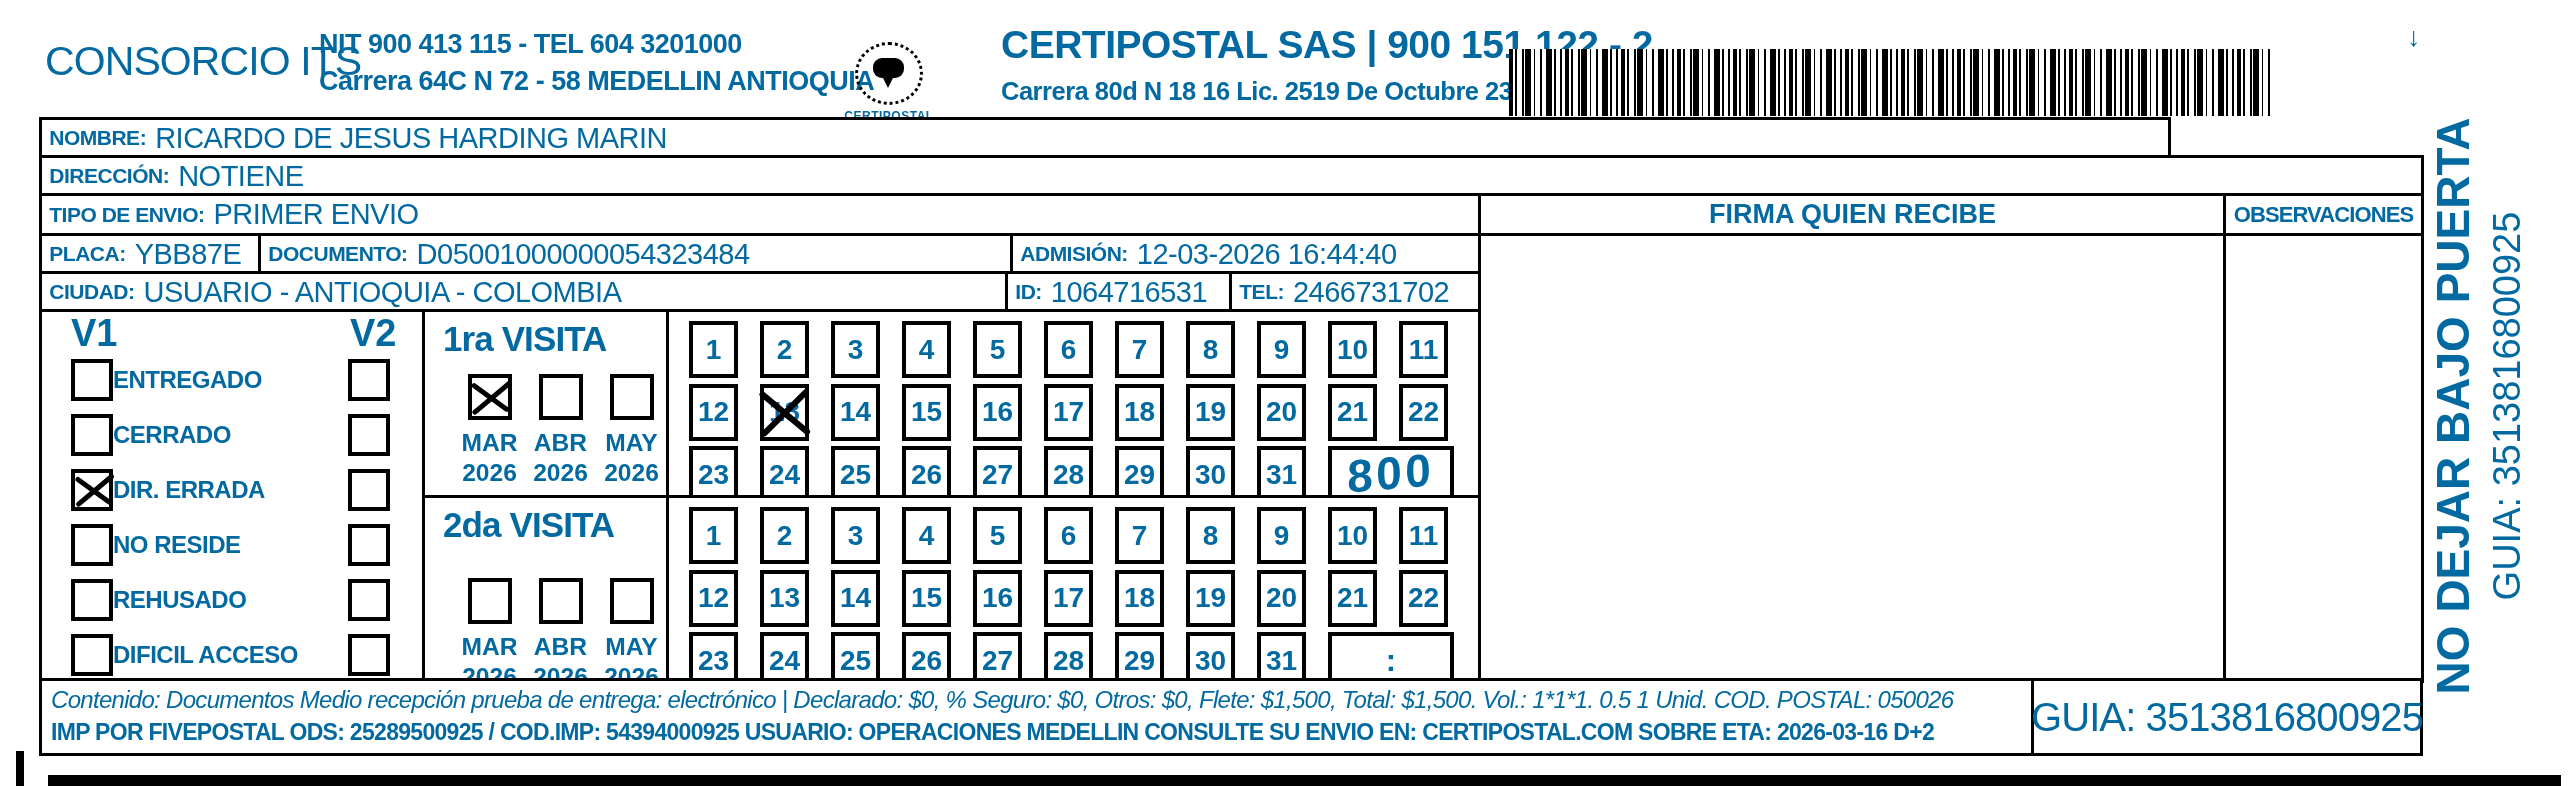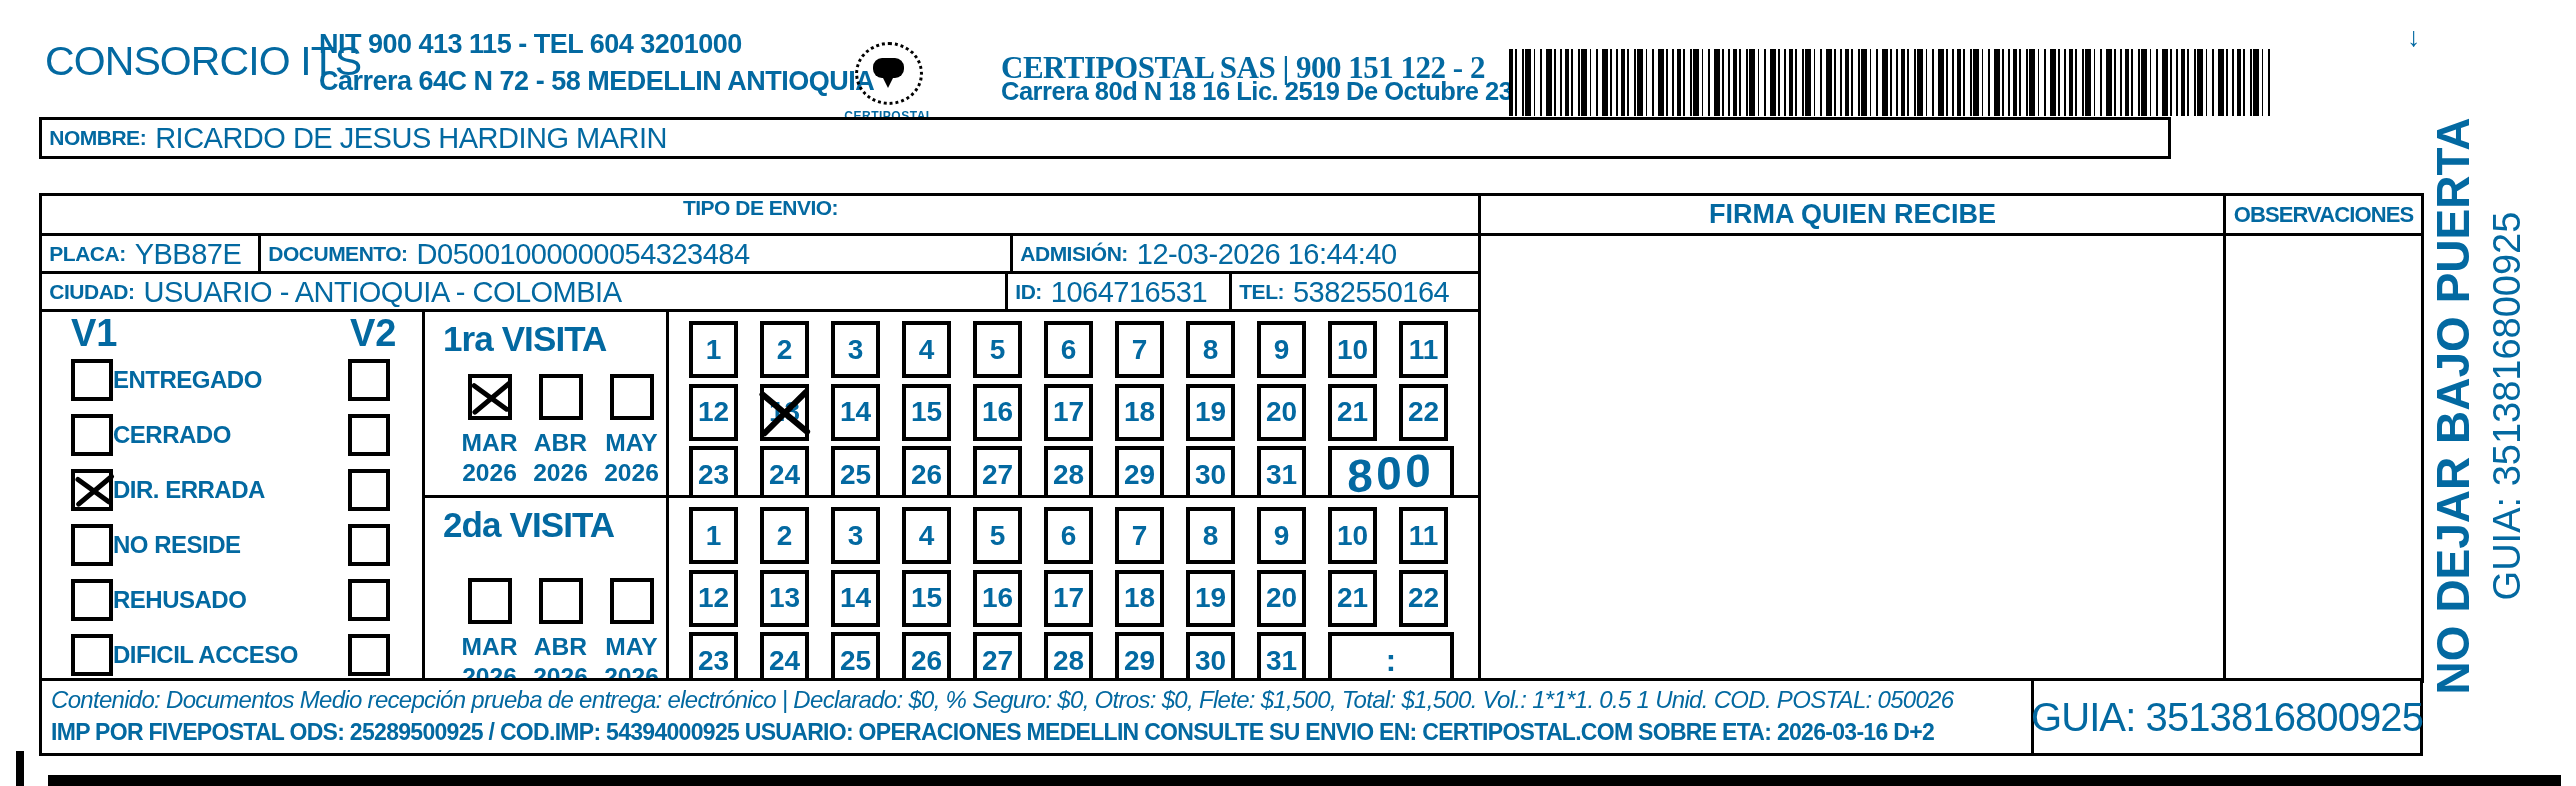--- a/index.html
+++ b/index.html
@@ -13,33 +13,33 @@
   
   #consorcio{position:absolute;left:29px;top:38px;font-size:41px;letter-spacing:-0.9px;}
   #nit1{position:absolute;left:303px;top:29px;font-size:27px;font-weight:bold;letter-spacing:-0.5px;}
   #nit2{position:absolute;left:303px;top:66px;font-size:27px;font-weight:bold;letter-spacing:-0.5px;}
   #logo{position:absolute;left:823px;top:42px;width:100px;text-align:center;}
   #logo .ring{width:62px;height:57px;border:3.6px dotted #000;border-radius:50%;margin:0 auto;position:relative;}
   #logo .bubble{position:absolute;left:14.6px;top:12.8px;width:31px;height:20px;background:#000;border-radius:9px;}
   #logo .tail{position:absolute;left:24px;top:31px;width:0;height:0;border-left:6.4px solid transparent;border-right:6.4px solid transparent;border-top:12.8px solid #000;}
   #logo .cap{font-size:12px;font-weight:bold;letter-spacing:0.5px;margin-top:3.6px;}
   #logo .tag{height:0;border-top:2.7px dotted #000;margin:2.7px 5.5px 0 5.5px;}
-  #op1{position:absolute;left:985px;top:50px;font-size:31px;font-weight:bold;letter-spacing:-0.5px;font-family:Liberation Serif, serif;}
+  #op1{position:absolute;left:985px;top:23px;font-size:39px;font-weight:bold;letter-spacing:-0.5px;}
   #op2{position:absolute;left:985px;top:77px;font-size:25.5px;font-weight:bold;letter-spacing:-0.5px;}
   #barcode{position:absolute;left:1493px;top:49px;width:761px;height:67px;
     background:repeating-linear-gradient(90deg,#000 0 3.6px,#fff 3.6px 6.4px,#000 6.4px 8.2px,#fff 8.2px 12.8px,
       #000 12.8px 14.6px,#fff 14.6px 16.4px,#000 16.4px 22px,#fff 22px 24.6px,#000 24.6px 26.4px,#fff 26.4px 31px,
       #000 31px 33px,#fff 33px 37px,#000 37px 43px,#fff 43px 45px,#000 45px 47px,#fff 47px 51px,
       #000 51px 53px,#fff 53px 56px);}
   #arrow{position:absolute;left:2391px;top:22px;font-size:27px;font-weight:bold;}
 
   
   #cell-nombre{left:23px;top:117px;width:2132px;height:42px;}
   #cell-direccion{left:23px;top:155px;width:2385px;height:42px;}
-  #cell-tipo{left:23px;top:193px;width:1443px;height:43px;flex-direction:column;}
+  #cell-tipo{left:23px;top:193px;width:1443px;height:43px;}
   #cell-firma-h{left:1462px;top:193px;width:749px;height:43px;display:flex;align-items:center;justify-content:center;}
   #cell-obs-h{left:2207px;top:193px;width:201px;height:43px;display:flex;align-items:center;justify-content:center;}
   #cell-firma-b{left:1462px;top:233px;width:749px;height:450px;}
   #cell-obs-b{left:2207px;top:233px;width:201px;height:450px;}
   #cell-placa{left:23px;top:233px;width:257px;height:42px;}
   #cell-doc{left:242px;top:233px;width:756px;height:42px;}
   #cell-adm{left:994px;top:233px;width:471px;height:42px;}
   #cell-ciudad{left:23px;top:271px;width:970px;height:42px;}
   #cell-id{left:989px;top:271px;width:227px;height:42px;}
   #cell-tel{left:1213px;top:271px;width:253px;height:42px;}
@@ -126,20 +126,24 @@
   <div id="op1">CERTIPOSTAL SAS | 900 151 122 - 2</div>
   <div id="op2">Carrera 80d N 18 16  Lic. 2519 De Octubre 23 De 2015</div>
 
   <div id="barcode"></div>
   <div id="arrow">↓</div>
 
   <div class="cell frow" id="cell-nombre">
     <span class="lab">NOMBRE:</span>
     <span class="val">RICARDO DE JESUS HARDING MARIN</span>
   </div>
+  <div class="cell frow" id="cell-direccion">
+    <span class="lab">DIRECCIÓN:</span>
+    <span class="val">NOTIENE</span>
+  </div>
   <div class="cell frow" id="cell-tipo">
     <span class="lab">TIPO DE ENVIO:</span>
     <span class="val">PRIMER ENVIO</span>
   </div>
   <div class="cell frow" id="cell-placa">
     <span class="lab">PLACA:</span>
     <span class="val">YBB87E</span>
   </div>
   <div class="cell frow" id="cell-doc">
     <span class="lab">DOCUMENTO:</span>
@@ -152,21 +156,21 @@
   <div class="cell frow" id="cell-ciudad">
     <span class="lab">CIUDAD:</span>
     <span class="val">USUARIO - ANTIOQUIA - COLOMBIA</span>
   </div>
   <div class="cell frow" id="cell-id">
     <span class="lab">ID:</span>
     <span class="val">1064716531</span>
   </div>
   <div class="cell frow" id="cell-tel">
     <span class="lab">TEL:</span>
-    <span class="val">5382550164</span>
+    <span class="val">2466731702</span>
   </div>
 
   <div class="cell" id="cell-firma-h">
     <span class="hdr">FIRMA QUIEN RECIBE</span>
   </div>
   <div class="cell" id="cell-obs-h">
     <span class="hdr">OBSERVACIONES</span>
   </div>
   <div class="cell" id="cell-firma-b"></div>
   <div class="cell" id="cell-obs-b"></div>

